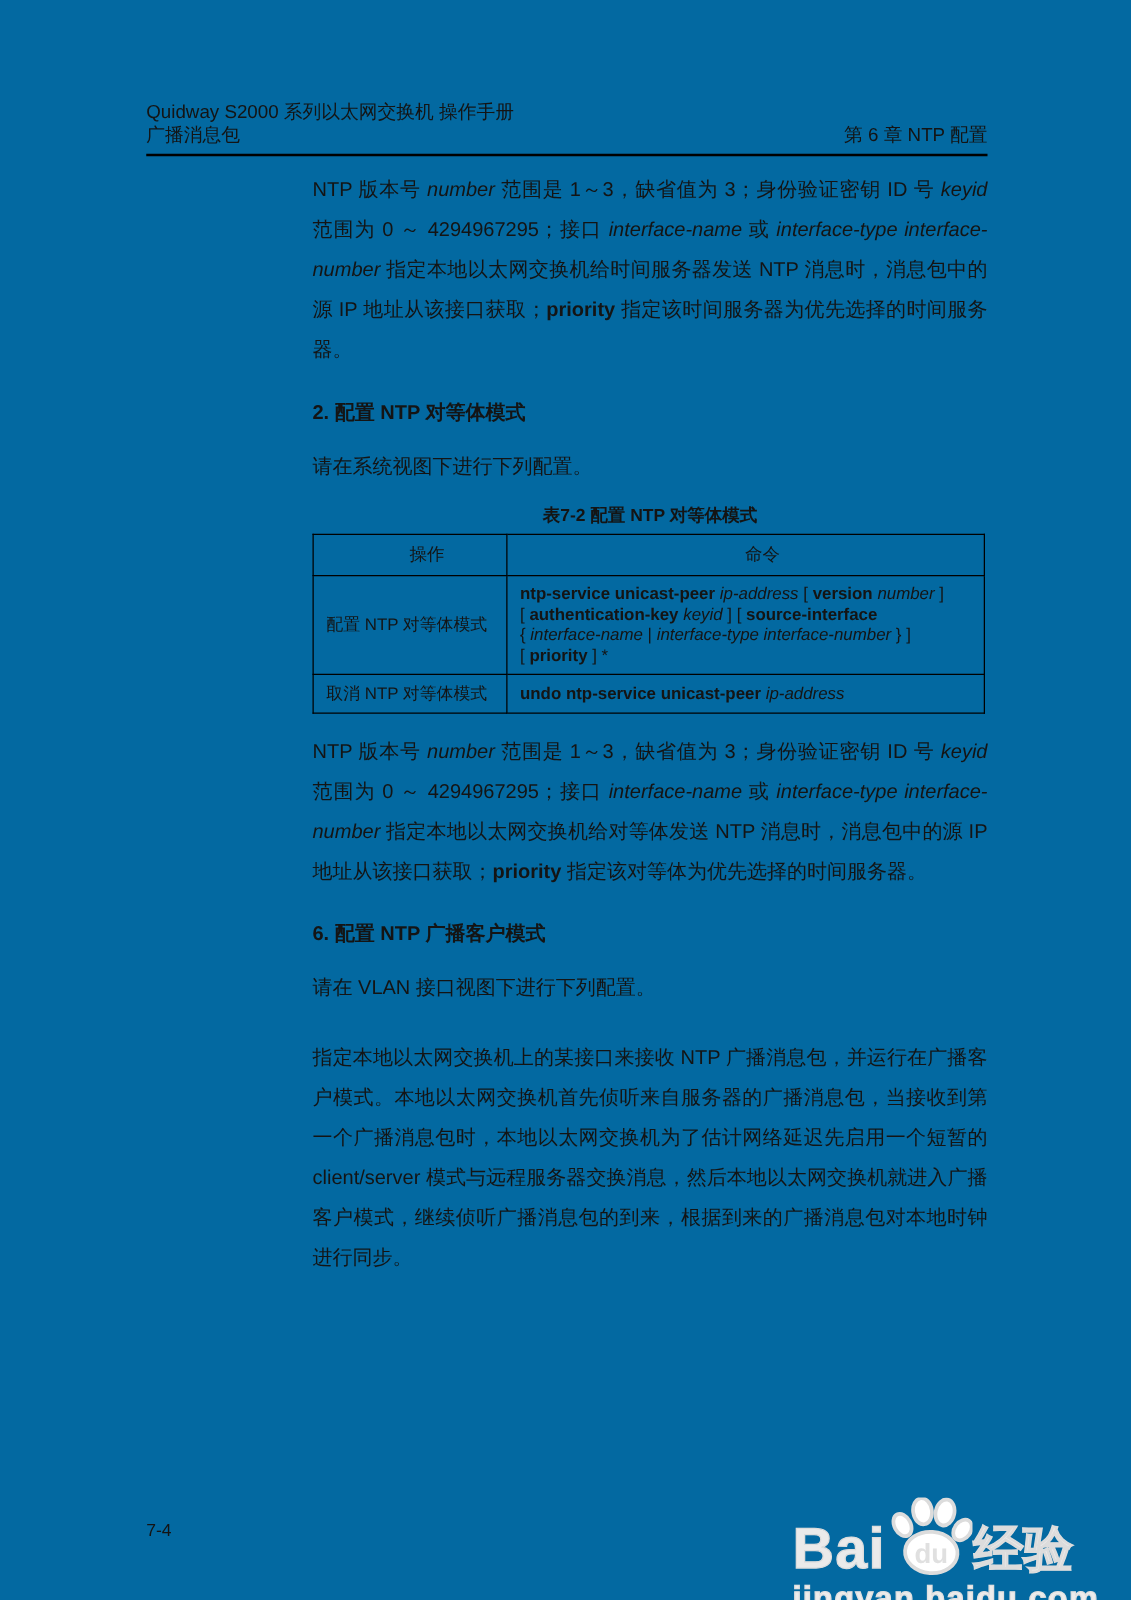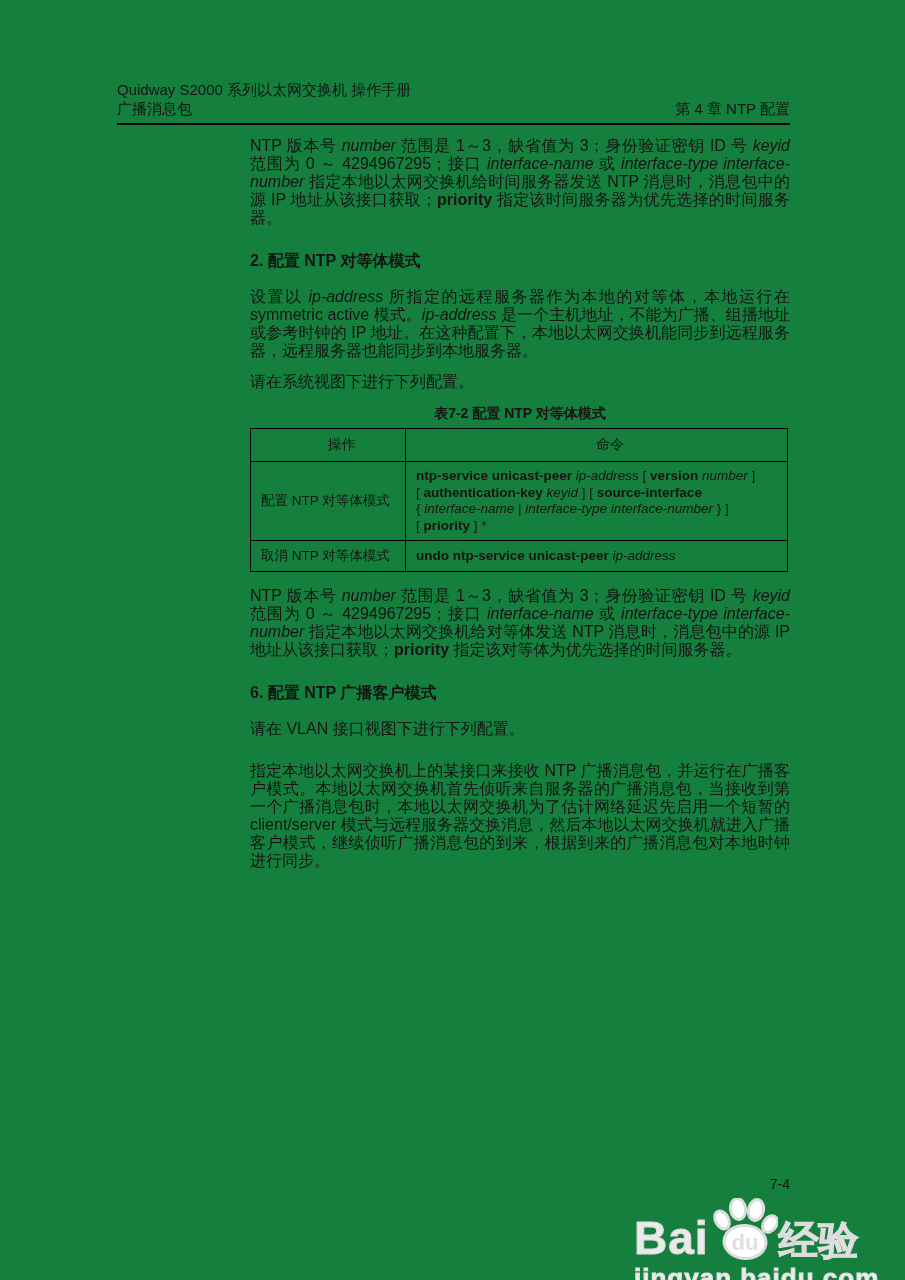--- a/index.html
+++ b/index.html
@@ -1,41 +1,41 @@
 <!DOCTYPE html>
 <html><head>
 <meta charset="utf-8">
 <style>
   html,body { margin:0; padding:0; background:#888; }
   .page {
     position:relative;
     width:905px; height:1280px;
     margin:0 auto;
-    background:#15803d;
+    background:#0369a1;
     font-family:"Liberation Sans", sans-serif;
     color:#141414;
     overflow:hidden;
   }
 
   
   .header {
     position:absolute; top:80px; left:117px; width:673px;
     display:flex; justify-content:space-between; align-items:flex-end;
     border-bottom:2px solid #000;
     padding-bottom:5px;
   }
   .header-left { font-size:15px; line-height:19px; }
   .header-right { font-size:15px; line-height:19px; white-space:nowrap; }
 
   
   .body-col {
     position:absolute; top:137px; left:250px; width:540px;
   }
   .para {
-    font-size:16px; line-height:18px;
+    font-size:16px; line-height:32px;
     text-align:justify;
     margin:0 0 24px 0;
   }
   .para.tight { margin-bottom:13px; }
   .sub-heading {
     font-size:16px; font-weight:bold; line-height:20px;
     margin:0 0 17px 0;
   }
   .i { font-style:italic; }
   .b { font-weight:bold; }
@@ -58,22 +58,22 @@
     font-weight:normal; font-size:14px;
     height:30px; text-align:center;padding-left:28px;
   }
   col.op { width:155px; }
   td.op-cell { text-align:left; padding:6px 4px 6px 10px; }
   td.cmd-cell { padding:6px 8px 6px 10px; line-height:16.5px; }
   .tbl-wrap { margin-bottom:15px; }
 
   
   .page-number {
-    position:absolute; top:1176px; left:117px; width:673px;
-    text-align:right; font-size:14px;
+    position:absolute; top:1216px; left:117px; width:673px;
+    text-align:left; font-size:14px;
   }
 
   
   .wm {
     position:absolute; left:634px; top:1196px; width:240px;
     color:#e3e3e3;
     user-select:none;
   }
   .wm-row1 { display:flex; align-items:flex-end; height:64px; }
   .wm-bai {
@@ -94,30 +94,29 @@
 </head>
 <body>
 
 <div class="page">
 
   <div class="header">
     <div class="header-left">
       <div>Quidway S2000 系列以太网交换机  操作手册</div>
       <div>广播消息包</div>
     </div>
-    <div class="header-right">第 4 章  NTP 配置</div>
+    <div class="header-right">第 6 章  NTP 配置</div>
   </div>
 
   <div class="body-col">
 
     <p class="para"><span>NTP 版本号 </span><span class="i">number</span><span> 范围是 1～3，缺省值为 3；身份验证密钥 ID 号 </span><span class="i">keyid</span><span> 范围为 0 ～ 4294967295；接口 </span><span class="i">interface-name</span><span> 或 </span><span class="i">interface-type interface-number</span><span> 指定本地以太网交换机给时间服务器发送 NTP 消息时，消息包中的源 IP 地址从该接口获取；</span><span class="b">priority</span><span> 指定该时间服务器为优先选择的时间服务器。</span></p>
 
     <div class="sub-heading" style="margin-top:0;">2. 配置 NTP 对等体模式</div>
 
-    <p class="para tight"><span>设置以 </span><span class="i">ip-address</span><span> 所指定的远程服务器作为本地的对等体，本地运行在 symmetric active 模式。</span><span class="i">ip-address</span><span> 是一个主机地址，不能为广播、组播地址或参考时钟的 IP 地址。在这种配置下，本地以太网交换机能同步到远程服务器，远程服务器也能同步到本地服务器。</span></p>
 
     <p class="para tight">请在系统视图下进行下列配置。</p>
 
     <div class="tbl-wrap">
       <div class="tbl-caption">表7-2 配置 NTP 对等体模式</div>
       <table class="cfg">
         <colgroup>
             <col class="op">
             <col>
           </colgroup>

